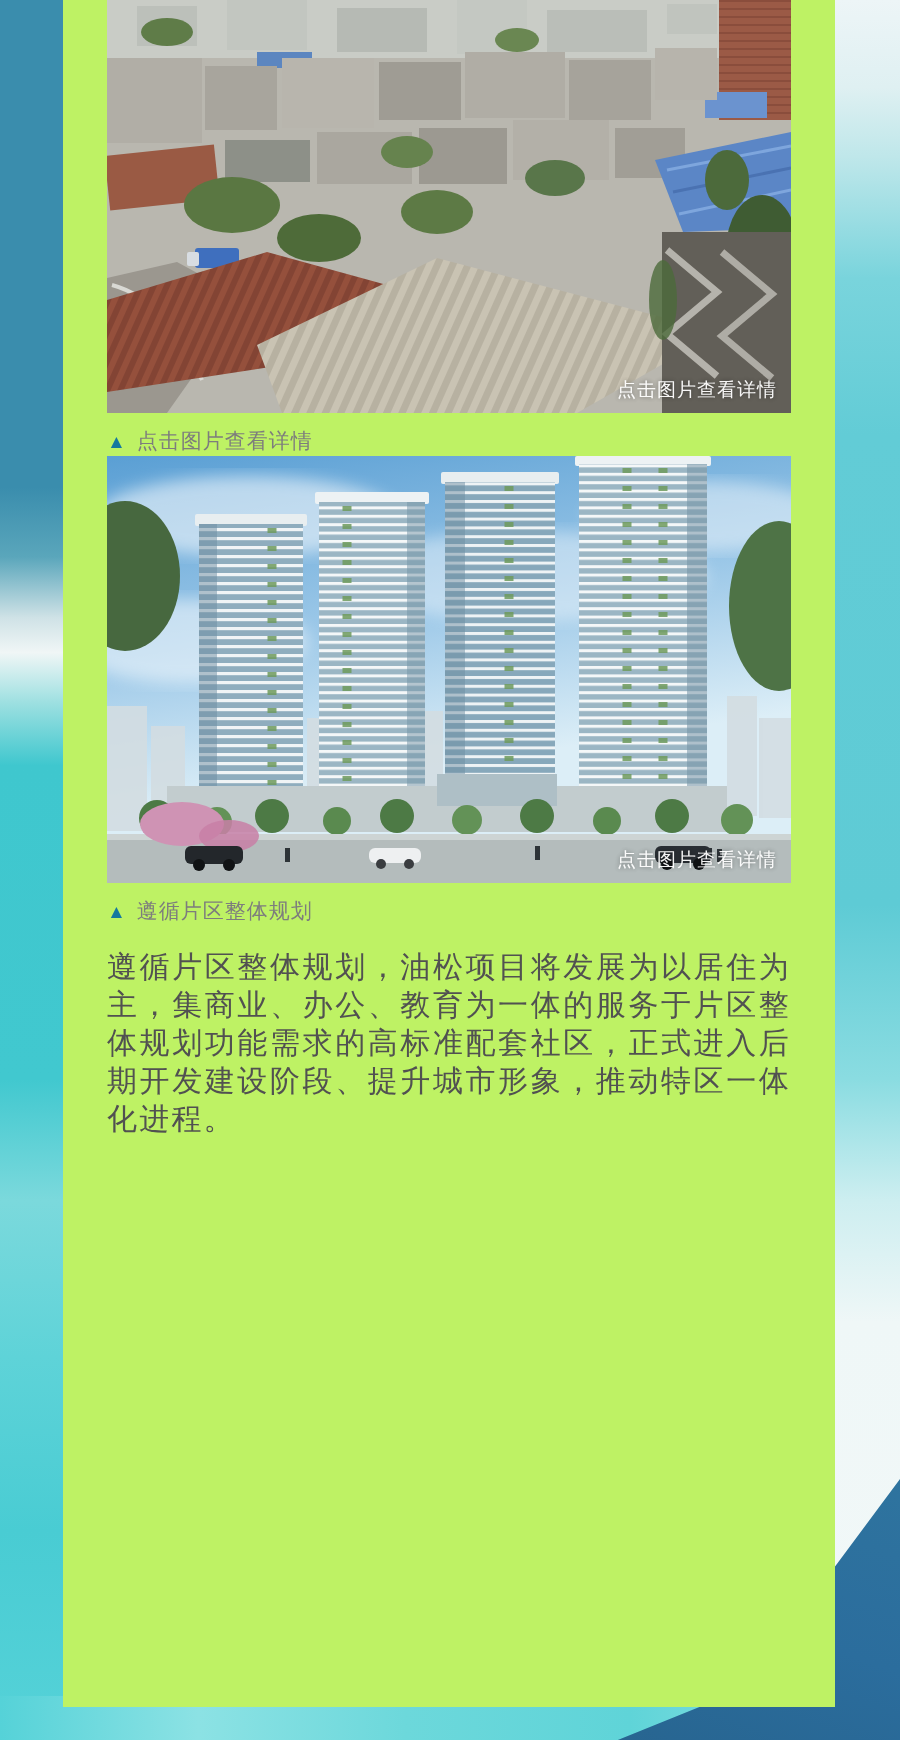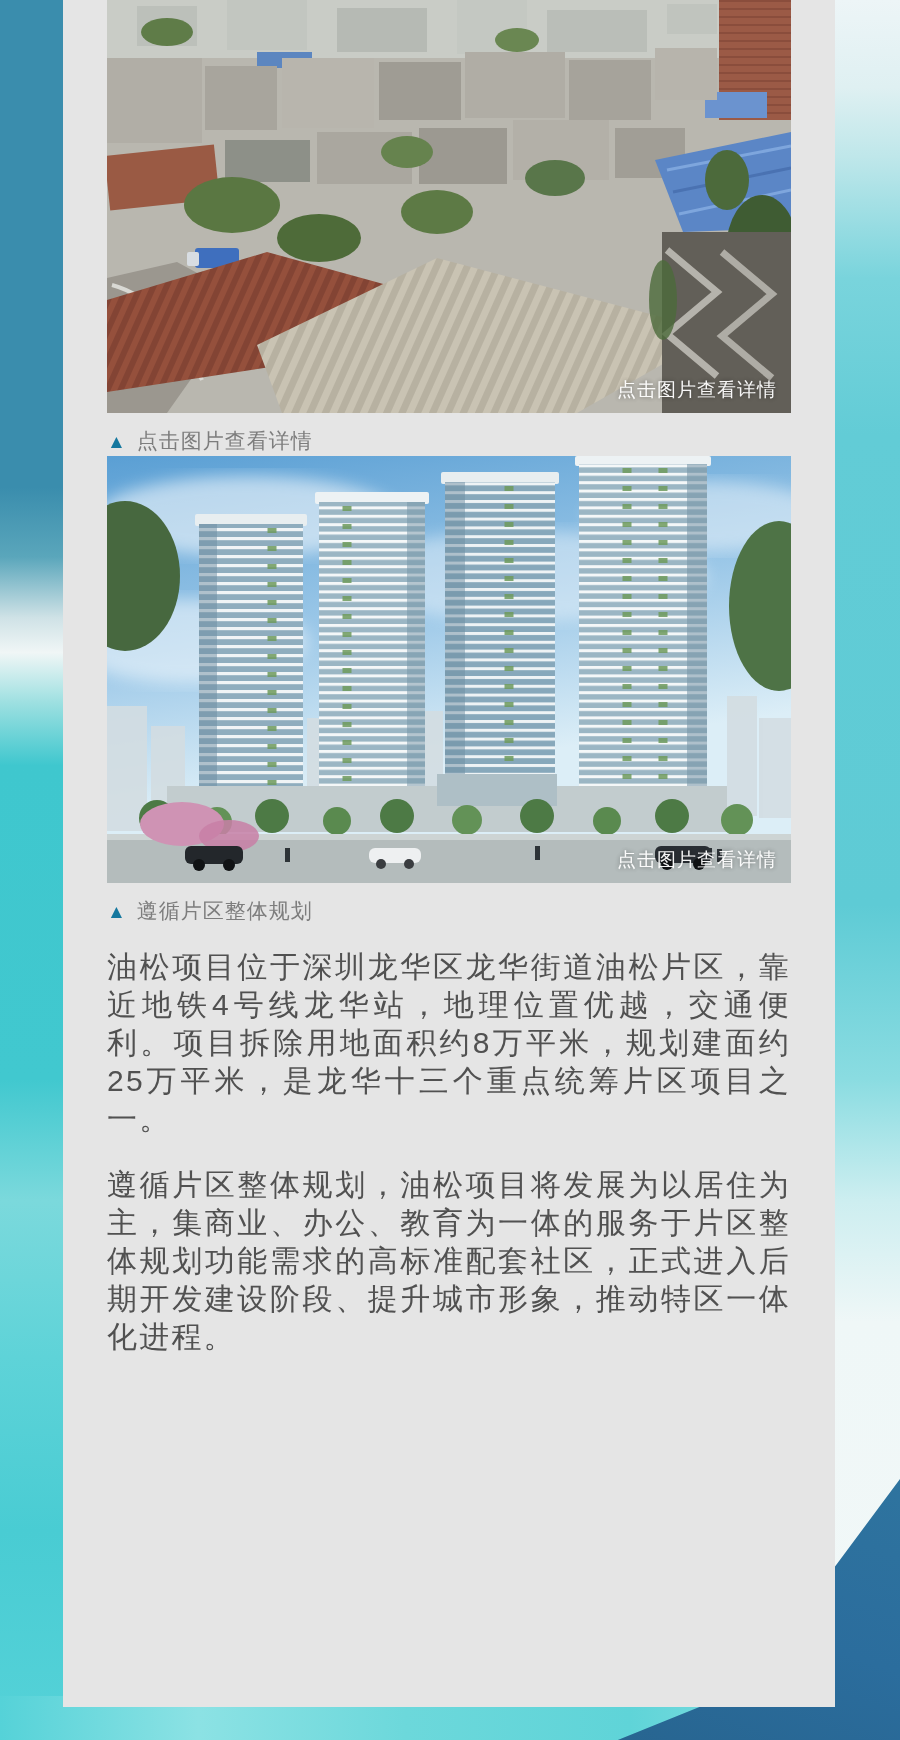--- a/index.html
+++ b/index.html
@@ -17,21 +17,21 @@
       #edf5f7 0%, #dff0f2 5%, #bfe7ea 9%, #79d4dc 16%, #62ccd6 25%,
       #5ecbd5 52%, #8adce1 62%, #cdeef0 69%, #eff7f7 76%, #f2f8f8 100%);}
   .bg-bottom{position:absolute;left:0;bottom:0;width:900px;height:44px;
     background:linear-gradient(90deg,#55d2d8 0%,#8ce2e4 22%,#6cd8db 45%,#5fd4d8 70%,#9ce6e7 100%);}
   .bg-darkblue{position:absolute;left:560px;top:1440px;width:340px;height:300px;
     background:linear-gradient(200deg,#2f759f 0%,#2b6d9d 55%,#27648f 100%);
     -webkit-clip-path:polygon(100% 13%,100% 100%,17% 100%,41% 89%,81% 42%);
     clip-path:polygon(100% 13%,100% 100%,17% 100%,41% 89%,81% 42%);}
 
   
-  .card{position:absolute;left:63px;top:0;width:772px;height:1707px;background:#e5e5e5;}
+  .card{position:absolute;left:63px;top:0;width:772px;height:1707px;background:#bef264;}
   .card-inner{padding:0 44px;}
 
   figure.photo{position:relative;margin:0;width:684px;background:#cfcfc9;}
   figure.photo svg{display:block;width:684px;}
   .photo-1{margin-top:8px;height:413px;}
   .photo-2{margin-top:6px;height:427px;}
   .click-hint{position:absolute;right:14px;bottom:10px;color:#ffffff;font-size:19px;
     letter-spacing:1px;text-shadow:0 0 5px rgba(0,0,0,.45);opacity:.95;}
 
   .caption{display:flex;align-items:center;gap:10px;margin:13px 0 0 0;height:30px;
@@ -223,19 +223,18 @@
         </svg>
         <div class="click-hint">点击图片查看详情</div>
       </figure>
 
       <div class="caption">
         <span class="tri">▲</span>
         <span>遵循片区整体规划</span>
       </div>
 
       <div class="article">
-        <p>油松项目位于深圳龙华区龙华街道油松片区，靠近地铁4号线龙华站，地理位置优越，交通便利。项目拆除用地面积约8万平米，规划建面约25万平米，是龙华十三个重点统筹片区项目之一。</p>
         <p>遵循片区整体规划，油松项目将发展为以居住为主，集商业、办公、教育为一体的服务于片区整体规划功能需求的高标准配套社区，正式进入后期开发建设阶段、提升城市形象，推动特区一体化进程。</p>
       </div>
 
     </div>
   </div>
 </div>
 
 </body></html>

